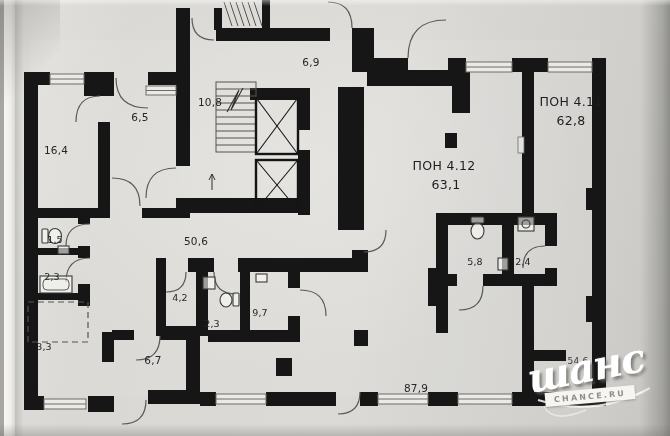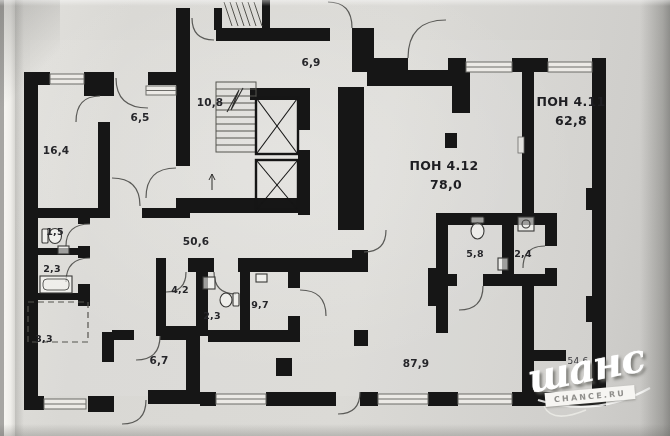--- a/index.html
+++ b/index.html
@@ -7,24 +7,24 @@
     position:relative;width:670px;height:436px;overflow:hidden;
     background:
       radial-gradient(ellipse at 42% 38%, rgba(255,255,255,.22), rgba(0,0,0,0) 55%),
       linear-gradient(100deg,#e3e2de 0%,#d9d8d4 18%,#dbdad6 55%,#cfcecb 88%,#c6c5c2 100%);
     font-family:"DejaVu Sans","Liberation Sans",sans-serif;
   }
   .plan-svg{position:absolute;left:0;top:0;z-index:1;}
   .labels{position:absolute;inset:0;z-index:2;pointer-events:none;}
   .lbl{
     position:absolute;transform:translate(-50%,-50%);
-    font-weight:700;font-size:10.5px;color:#26262a;white-space:nowrap;
+    font-weight:400;font-size:10.5px;color:#26262a;white-space:nowrap;
     letter-spacing:.2px;
   }
-  .lbl.sm{font-size:9.5px;}
+  .lbl.sm{font-size:9.5px;margin-top:8px;}
   .lbl.xs{font-size:9px;font-weight:400;color:#3a3a3e;}
   .lbl.pon{font-size:12.5px;letter-spacing:.3px;color:#1e1e22;}
   .wm{position:absolute;inset:0;z-index:3;pointer-events:none;}
   .wm-script{
     position:absolute;left:527px;top:348px;
     font-family:"DejaVu Serif","Liberation Serif",serif;
     font-style:italic;font-weight:700;font-size:40px;line-height:1;
     color:#ffffff;letter-spacing:-1px;
     transform:rotate(-11deg);
     text-shadow:2px 3px 3px rgba(100,100,95,.75), 0 0 1px rgba(255,255,255,.9);
@@ -271,35 +271,35 @@
         <circle cx="526" cy="224" r="4" fill="none"></circle>
       </g>
       <rect x="498" y="258" width="10" height="12"></rect>
     </g>
   </svg>
 
   <div class="labels">
     <div class="lbl pon" style="left:571px;top:101px">ПОН 4.11</div>
     <div class="lbl pon" style="left:571px;top:120px">62,8</div>
     <div class="lbl pon" style="left:444px;top:165px">ПОН 4.12</div>
-    <div class="lbl pon" style="left:446px;top:184px">78,0</div>
+    <div class="lbl pon" style="left:446px;top:184px">63,1</div>
 
     <div class="lbl" style="left:56px;top:150px">16,4</div>
     <div class="lbl" style="left:140px;top:117px">6,5</div>
     <div class="lbl" style="left:210px;top:102px">10,8</div>
     <div class="lbl" style="left:311px;top:62px">6,9</div>
     <div class="lbl" style="left:196px;top:241px">50,6</div>
     <div class="lbl sm" style="left:55px;top:231px">1,5</div>
     <div class="lbl sm" style="left:52px;top:268px">2,3</div>
     <div class="lbl sm" style="left:44px;top:338px">3,3</div>
     <div class="lbl sm" style="left:180px;top:289px">4,2</div>
     <div class="lbl sm" style="left:212px;top:315px">2,3</div>
     <div class="lbl sm" style="left:260px;top:304px">9,7</div>
-    <div class="lbl" style="left:159px;top:360px">6,7</div>
-    <div class="lbl" style="left:416px;top:363px">87,9</div>
+    <div class="lbl" style="left:153px;top:360px">6,7</div>
+    <div class="lbl" style="left:416px;top:388px">87,9</div>
     <div class="lbl sm" style="left:475px;top:253px">5,8</div>
     <div class="lbl sm" style="left:523px;top:253px">2,4</div>
     <div class="lbl xs" style="left:578px;top:361px">54,6</div>
   </div>
 
   <div class="wm">
     <svg width="670" height="436" viewBox="0 0 670 436" style="position:absolute;inset:0">
       <path d="M538,400 Q596,418 650,388" stroke="#fdfdfb" stroke-width="2.2" fill="none" opacity=".85"></path>
       <path d="M544,406 Q552,424 586,410" stroke="#eeede9" stroke-width="1.6" fill="none" opacity=".8"></path>
     </svg>

